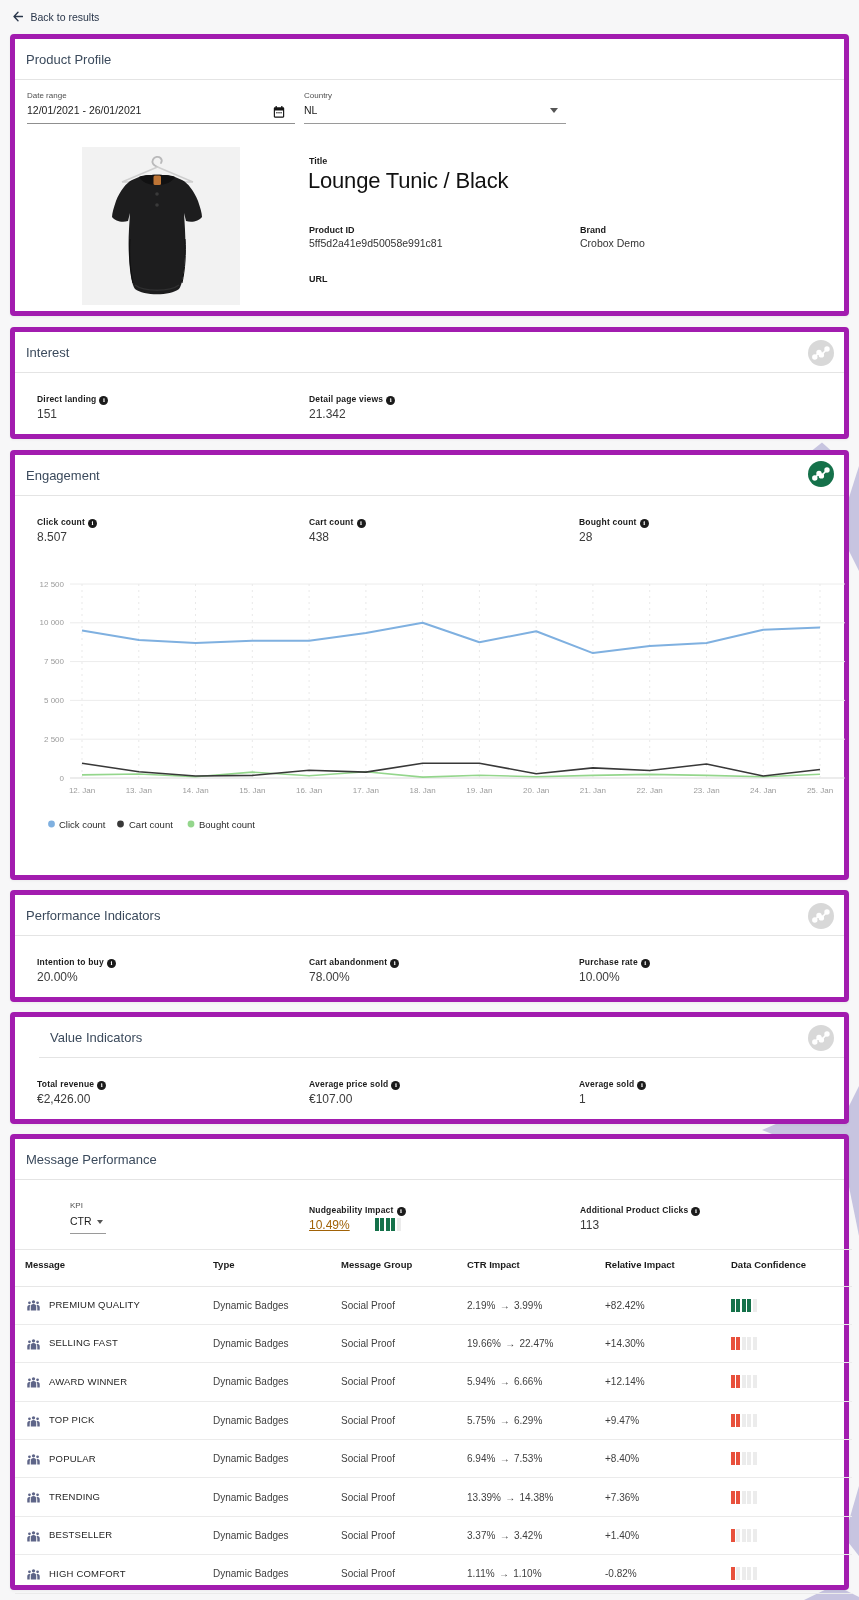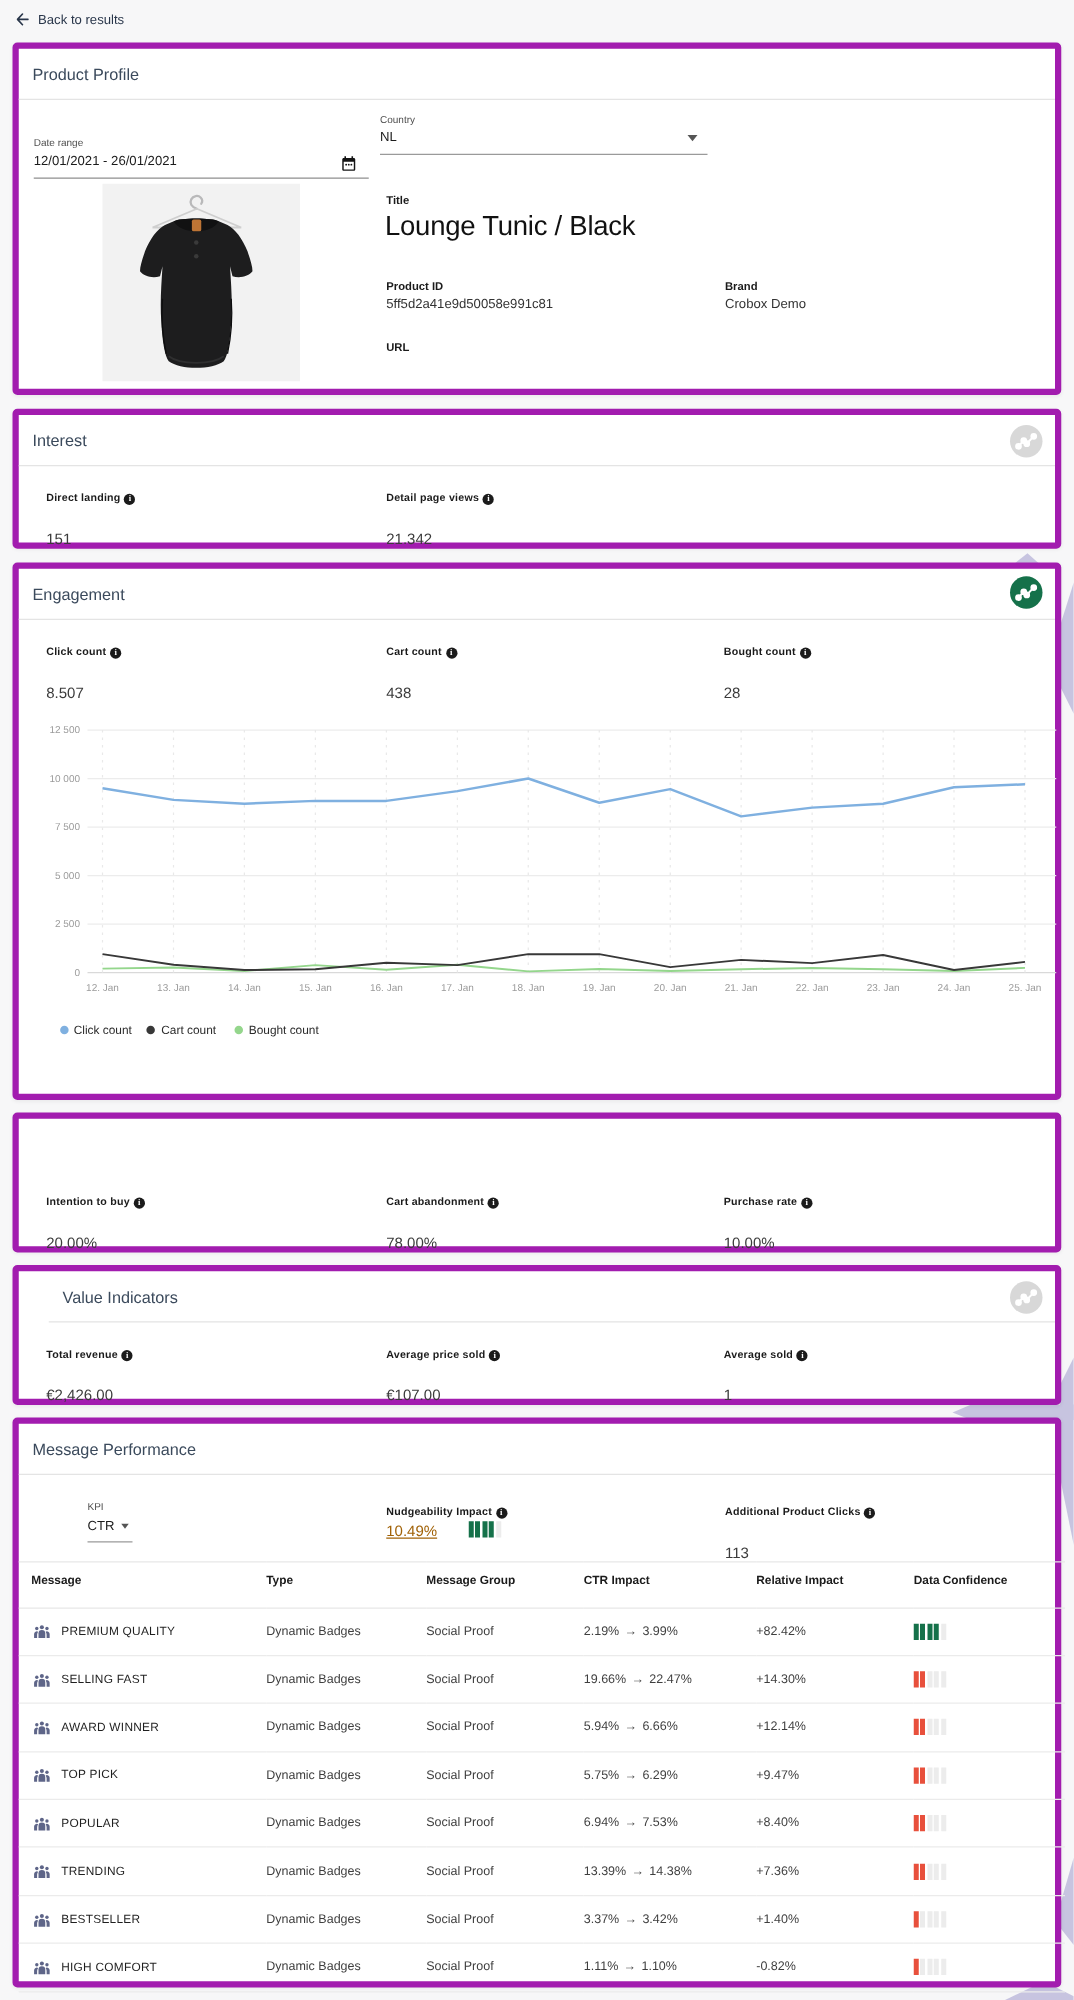--- a/index.html
+++ b/index.html
@@ -4,21 +4,21 @@
 <style>
   * { margin:0; padding:0; box-sizing:border-box; }
   html,body { width:859px; height:1600px; background:#f7f7f8; font-family:"Liberation Sans", sans-serif; position:relative; overflow:hidden; }
   .abs { position:absolute; }
   .card { position:absolute; left:10px; width:839px; background:#fff; border:5px solid #a21caf; border-radius:4px; box-shadow:0 1px 3px rgba(0,0,0,.05); }
   .chead { height:41px; border-bottom:1px solid #e4e4e4; position:relative; }
   .ctitle { position:absolute; left:11px; top:13px; font-size:13px; color:#3b4a5c; }
   .circ { position:absolute; right:10px; top:8px; width:26px; height:26px; border-radius:50%; }
   .slabel { font-size:8.5px; font-weight:bold; color:#1b1b1b; letter-spacing:.2px; white-space:nowrap; }
   .lrow { line-height:10px; height:10px; white-space:nowrap; }
-  .sval { font-size:12px; line-height:12px; color:#3b3b3b; margin-top:23px; white-space:nowrap; }
+  .sval { font-size:12px; line-height:12px; color:#3b3b3b; margin-top:6px; white-space:nowrap; }
   .info { display:inline-block; vertical-align:baseline; width:9px; height:9px; border-radius:50%; background:#1b1b1b; color:#fff; font-size:7px; font-weight:bold; text-align:center; line-height:9px; margin-left:3px; font-family:"Liberation Serif",serif; }
   .flabel { font-size:8px; color:#4f4f4f; }
   .fval { font-size:10.5px; color:#1b1b1b; }
   .plabel { font-size:9px; font-weight:bold; color:#1b1b1b; }
   .caret { display:inline-block; width:0; height:0; border-left:4px solid transparent; border-right:4px solid transparent; border-top:5px solid #555; }
   table.mp { position:absolute; left:0; top:0; width:837px; border-collapse:collapse; }
   table.mp { border-top:1px solid #e7e7e7; }
   table.mp th { font-size:9.5px; font-weight:bold; color:#1b1b1b; text-align:left; height:36.5px; border-bottom:1px solid #e7e7e7; padding-bottom:6px; }
   table.mp td { font-size:10px; color:#3f3f3f; height:38.4px; border-bottom:1px solid #ebebeb; }
   .bars { display:inline-block; }
@@ -45,21 +45,21 @@
       <path d="M5 1.2 L1 5.5 L5 9.8 M1.3 5.5 L9.5 5.5" stroke="#29364a" stroke-width="1.3" fill="none" stroke-linecap="round" stroke-linejoin="round"></path>
     </svg>
   <span style="font-size:10.5px; color:#29364a; margin-left:3px; vertical-align:middle;">Back to results</span>
 </div>
 
 <div class="card" id="c1" style="top:34px; height:282px;">
   <div class="chead">
       <div class="ctitle">Product Profile</div>
     </div>
 
-  <div class="abs" style="left:12px; top:52px; width:268px;margin-top:19px;">
+  <div class="abs" style="left:12px; top:52px; width:268px;">
     <div class="flabel">Date range</div>
     <div style="border-bottom:1px solid #8f8f8f; font-size:10.5px; line-height:12px; padding-bottom:7px; margin-top:4px; position:relative;">
       <span class="fval">12/01/2021 - 26/01/2021</span>
       <svg width="14" height="15" viewBox="0 0 24 26" style="position:absolute; right:9px; top:1px;">
           <path fill="#141414" d="M19 4h-1V1.6h-2.2V4H8.2V1.6H6V4H5c-1.1 0-2 .9-2 2v14c0 1.1.9 2 2 2h14c1.1 0 2-.9 2-2V6c0-1.1-.9-2-2-2zm0 16H5V9.5h14V20z"></path>
           <circle cx="8.4" cy="13.4" r="1.3" fill="#141414"></circle>
           <circle cx="12" cy="13.4" r="1.3" fill="#141414"></circle>
           <circle cx="15.6" cy="13.4" r="1.3" fill="#141414"></circle>
         </svg>
     </div>
@@ -213,20 +213,32 @@
 <circle cx="36.5" cy="259" r="3.4" fill="#7fb0e0"></circle>
 <text x="44" y="262.5" font-size="9.5" fill="#2b2b2b">Click count</text>
 <circle cx="105.5" cy="259" r="3.4" fill="#383838"></circle>
 <text x="114" y="262.5" font-size="9.5" fill="#2b2b2b">Cart count</text>
 <circle cx="176" cy="259" r="3.4" fill="#94d68c"></circle>
 <text x="184" y="262.5" font-size="9.5" fill="#2b2b2b">Bought count</text>
 </svg>
 </div>
 
 <div class="card" id="c4" style="top:890px; height:112px;">
+  <div class="chead">
+    <div class="ctitle">Performance Indicators</div>
+    <div class="circ" style="background:#d8d8d8;"><svg width="26" height="26" viewBox="0 0 26 26">
+          <g stroke="#fff" stroke-width="1.6" stroke-linecap="round" stroke-linejoin="round" fill="#fff">
+            <path d="M6.8 17 L11 12.4 L13.4 14.9 L19 9" fill="none"></path>
+            <circle cx="6.8" cy="17" r="1.9"></circle>
+            <circle cx="11" cy="12.4" r="1.9"></circle>
+            <circle cx="13.4" cy="14.9" r="1.9"></circle>
+            <circle cx="19" cy="9" r="1.9"></circle>
+          </g>
+        </svg></div>
+  </div>
   <div class="abs" style="left:22px; top:60px;">
       <div class="lrow"><span class="slabel">Intention to buy</span><span class="info">i</span></div>
       <div class="sval">20.00%</div>
     </div>
   <div class="abs" style="left:294px; top:60px;">
       <div class="lrow"><span class="slabel">Cart abandonment</span><span class="info">i</span></div>
       <div class="sval">78.00%</div>
     </div>
   <div class="abs" style="left:564px; top:60px;">
       <div class="lrow"><span class="slabel">Purchase rate</span><span class="info">i</span></div>

